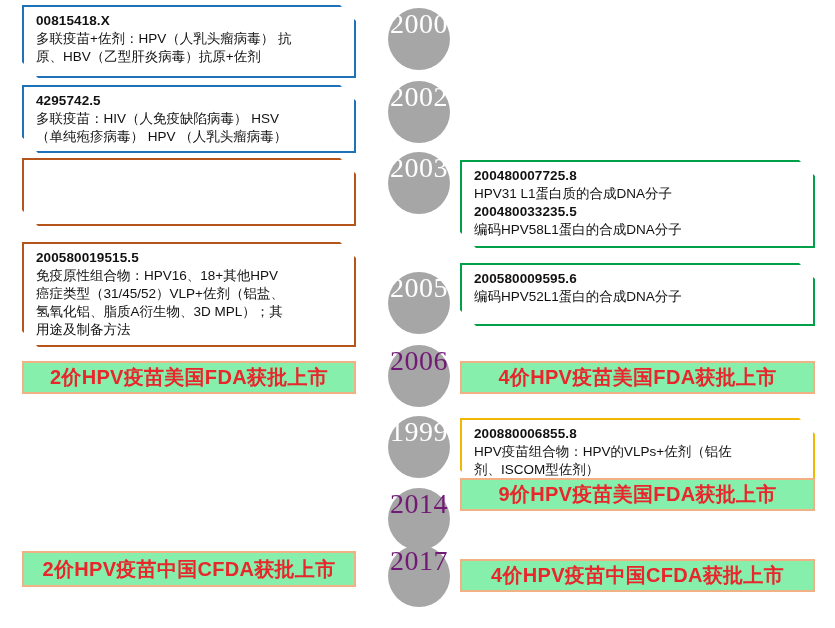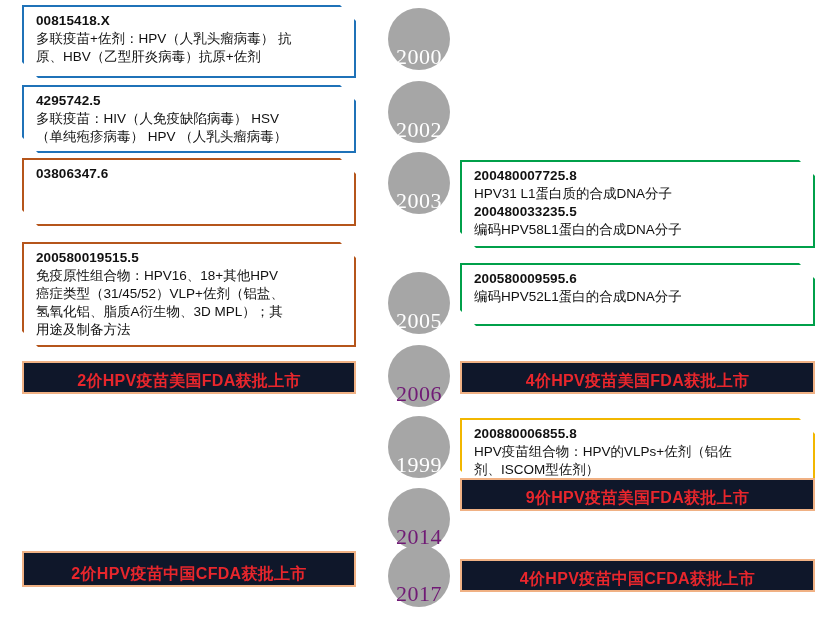--- a/index.html
+++ b/index.html
@@ -22,24 +22,24 @@
   }
 
   
   .year-circle {
     position: absolute;
     width: 62px;
     height: 62px;
     border-radius: 50%;
     background: #a6a6a6;
     display: flex;
-    align-items: flex-end;
+    align-items: flex-start;
     justify-content: center;
     font-family: "Liberation Serif", "DejaVu Serif", serif;
-    font-size: 22px;
+    font-size: 28px;
     letter-spacing: 0.5px;
     color: #ffffff;
     box-sizing: border-box;
   }
   .year-circle.red { color: #701a75; }
 
   
   .box {
     position: absolute;
     box-sizing: border-box;
@@ -70,28 +70,28 @@
 
   
   .box.orange {
     clip-path: polygon(0 0, calc(100% - 16px) 0, 100% 16px, 100% 100%, 16px 100%, 0 calc(100% - 16px));
   }
 
   
   .milestone {
     position: absolute;
     box-sizing: border-box;
-    background: #0f172a;
+    background: #86efac;
     border: 2px solid #f0b184;
     display: flex;
-    align-items: flex-end;
+    align-items: center;
     justify-content: center;
     color: #e8262c;
     font-weight: bold;
-    font-size: 16px;
+    font-size: 20px;
     letter-spacing: 0.3px;
   }
 </style>
 </head>
 <body>
 
 <div id="stage">
 
   <div class="year-circle" style="left:388px; top:8px;">
     <span>2000</span>
@@ -132,21 +132,20 @@
 原、HBV（乙型肝炎病毒）抗原+佐剂</span>
   </div>
 
   <div class="box blue" style="left:22px; top:85px; width:334px; height:68px;">
     <span class="code">4295742.5</span>
     <span class="desc">多联疫苗：HIV（人免疫缺陷病毒） HSV
 （单纯疱疹病毒） HPV （人乳头瘤病毒）</span>
   </div>
 
   <div class="box orange" style="left:22px; top:158px; width:334px; height:68px;">
-    <span class="code">03806347.6</span>
   </div>
 
   <div class="box orange" style="left:22px; top:242px; width:334px; height:105px;">
     <span class="code">200580019515.5</span>
     <span class="desc">免疫原性组合物：HPV16、18+其他HPV
 癌症类型（31/45/52）VLP+佐剂（铝盐、
 氢氧化铝、脂质A衍生物、3D MPL）；其
 用途及制备方法</span>
   </div>
 

